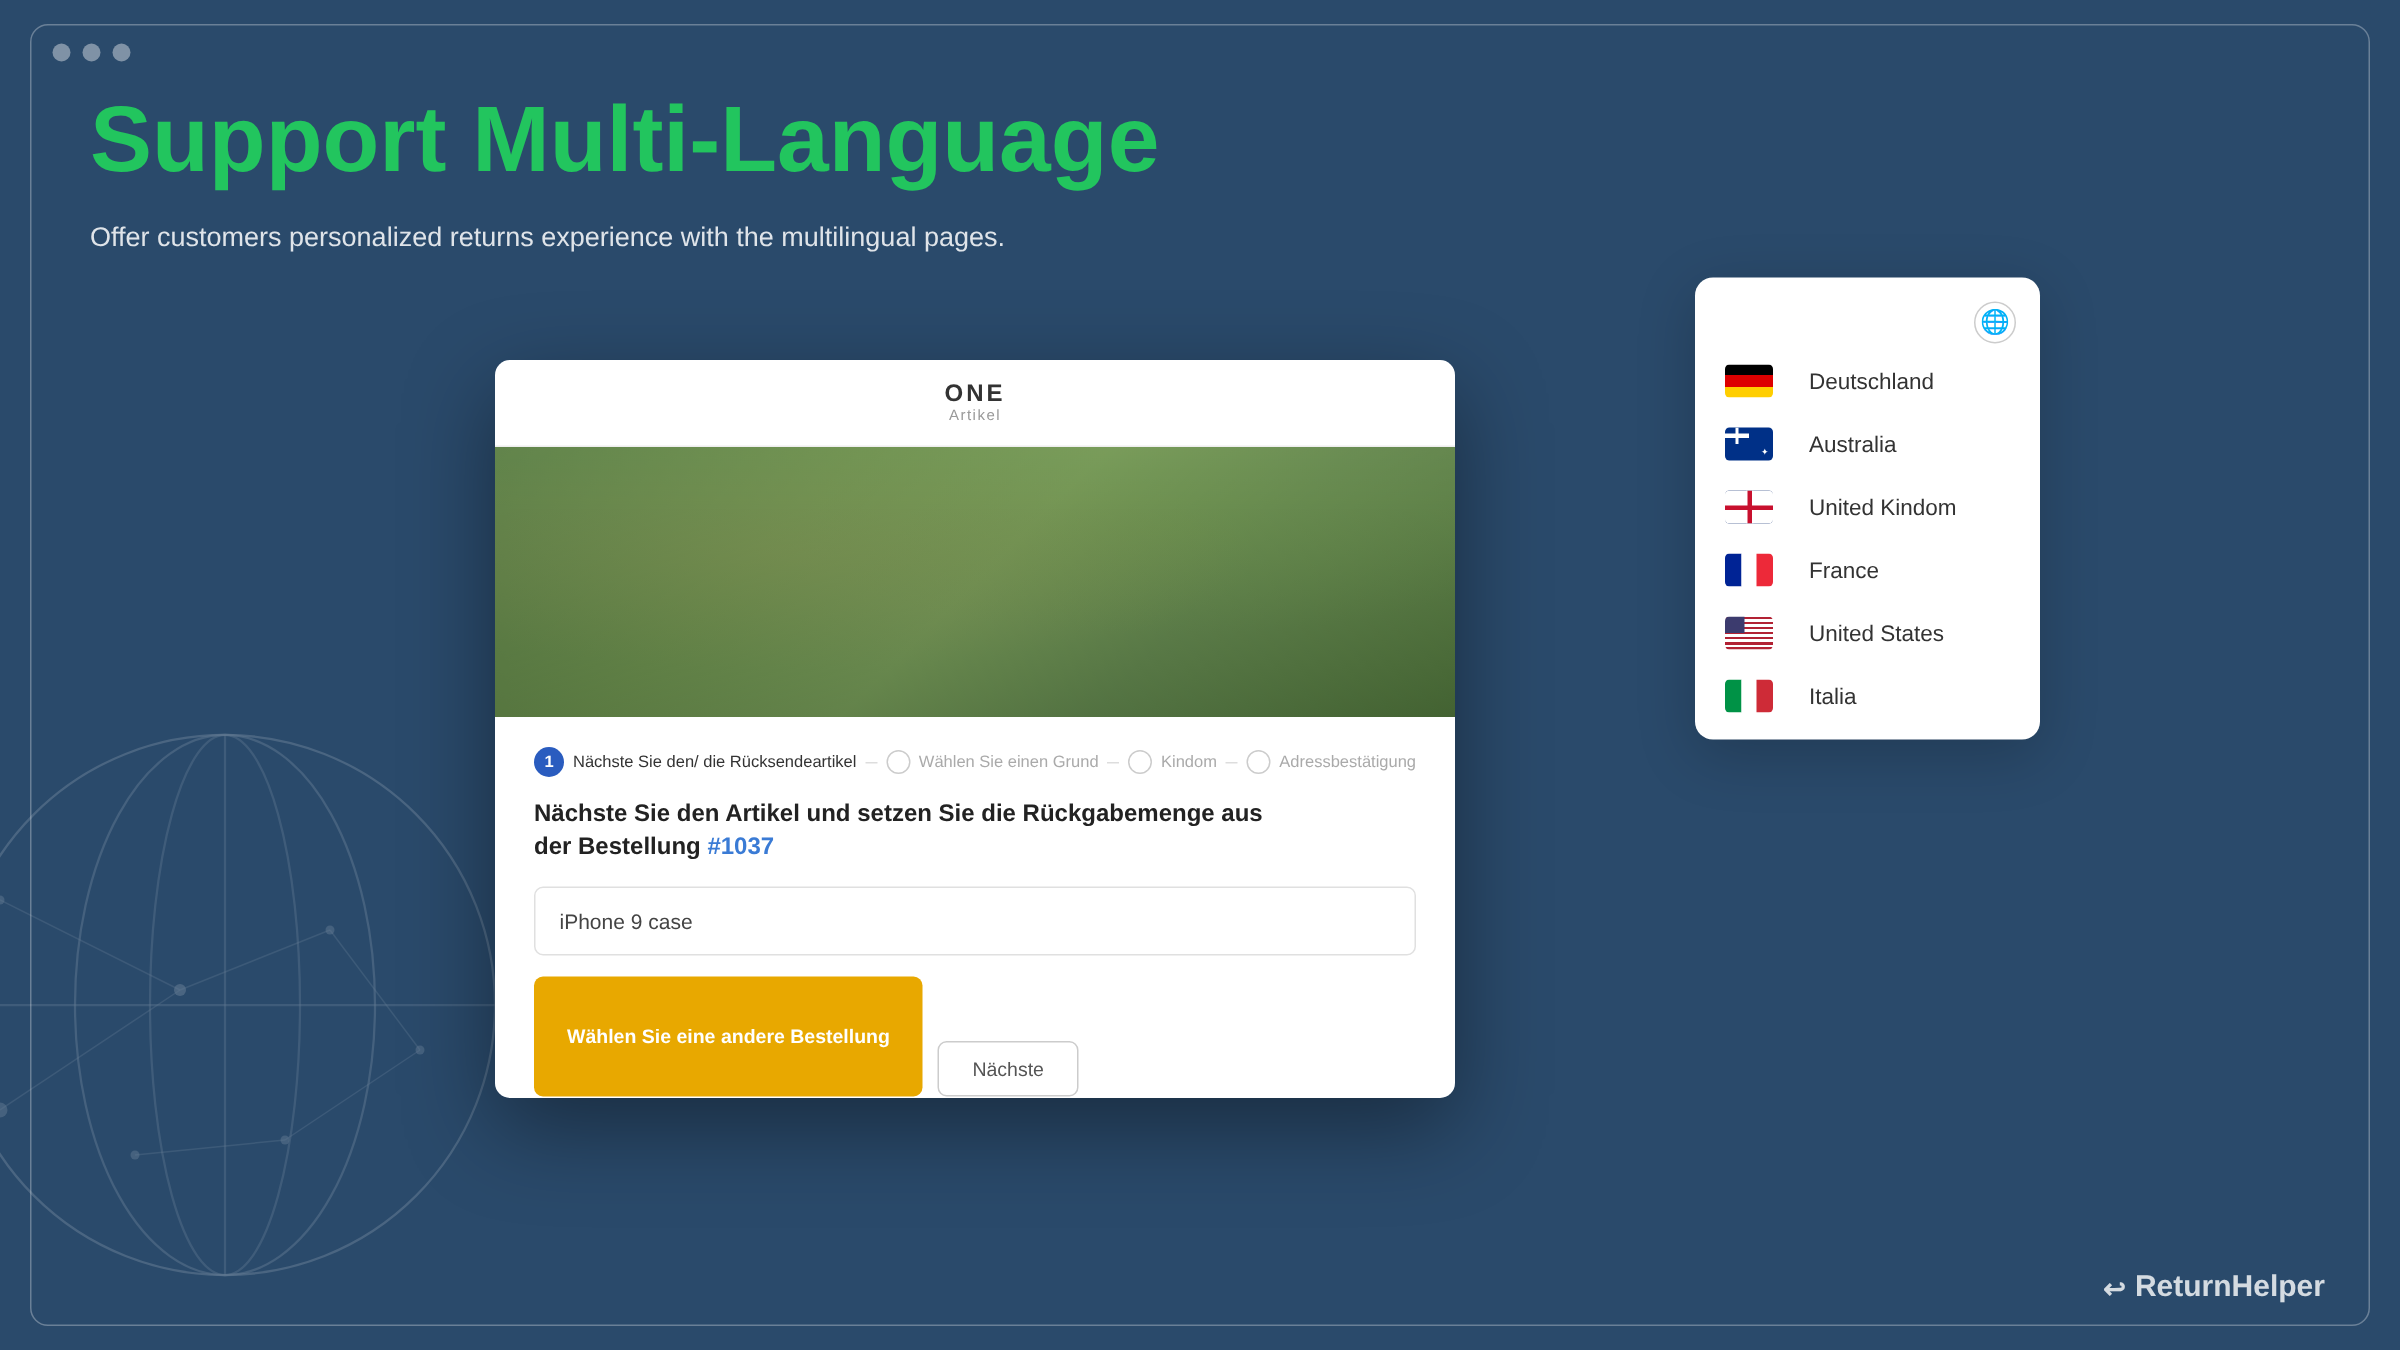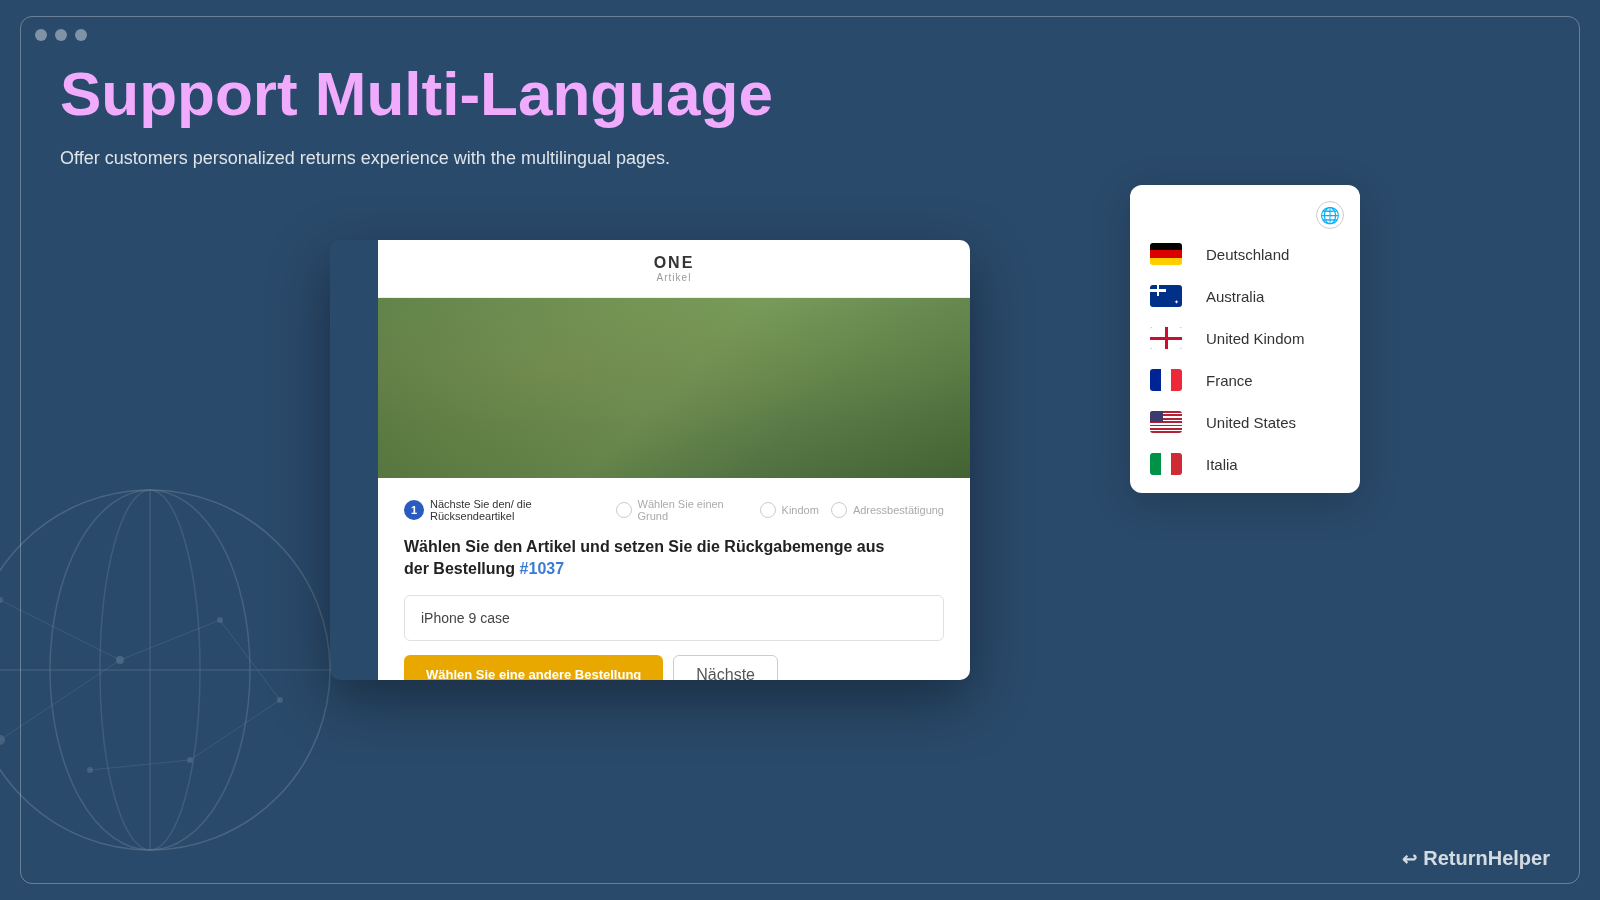--- a/index.html
+++ b/index.html
@@ -57,43 +57,42 @@
       position: absolute;
       top: 60px;
       left: 60px;
       right: 40px;
       bottom: 40px;
     }
 
     .main-title {
       font-size: 62px;
       font-weight: 800;
-      color: #f0abfc;
+      color: #22c55e;
       line-height: 1.1;
       margin-bottom: 20px;
     }
 
     .subtitle {
       font-size: 18px;
       color: rgba(255,255,255,0.85);
       margin-bottom: 50px;
       font-weight: 400;
     }
 
     
     .portal-card {
       position: absolute;
       top: 180px;
       left: 200px;
       width: 640px;
-      height: 440px;
+      height: 492px;
       border-radius: 10px;
       overflow: hidden;
       box-shadow: 0 20px 60px rgba(0,0,0,0.4);
-      padding-left: 48px;
     }
 
     .portal-header {
       background: #fff;
       padding: 14px 20px;
       text-align: center;
       border-bottom: 1px solid #eee;
     }
 
     .portal-brand-main {
@@ -218,22 +217,23 @@
       font-weight: 600;
       cursor: pointer;
     }
 
     .btn-secondary {
       background: #fff;
       color: #555;
       border: 1px solid #ccc;
       border-radius: 6px;
       padding: 10px 22px;
-      font-size: 16px;
+      font-size: 13px;
       cursor: pointer;
+      margin-top: 43px;
     }
 
     
     .language-dropdown {
       position: absolute;
       top: 185px;
       right: 240px;
       width: 230px;
       background: #fff;
       border-radius: 12px;
@@ -507,21 +507,21 @@
       <span class="step-label-inactive">Wählen Sie einen Grund</span>
       <div class="step-divider"></div>
       <div class="step-circle-inactive"></div>
       <span class="step-label-inactive">Kindom</span>
       <div class="step-divider"></div>
       <div class="step-circle-inactive"></div>
       <span class="step-label-inactive">Adressbestätigung</span>
     </div>
 
     <div class="portal-heading">
-      <span>Wählen Sie den Artikel und setzen Sie die Rückgabemenge aus</span><br>
+      <span>Nächste Sie den Artikel und setzen Sie die Rückgabemenge aus</span><br>
       <span>der Bestellung</span>
       <span class="order-link">#1037</span>
     </div>
 
     <div class="product-item-box">
       <span>iPhone 9 case</span>
     </div>
 
     <div class="portal-buttons">
       <button class="btn-primary">Wählen Sie eine andere Bestellung</button>

